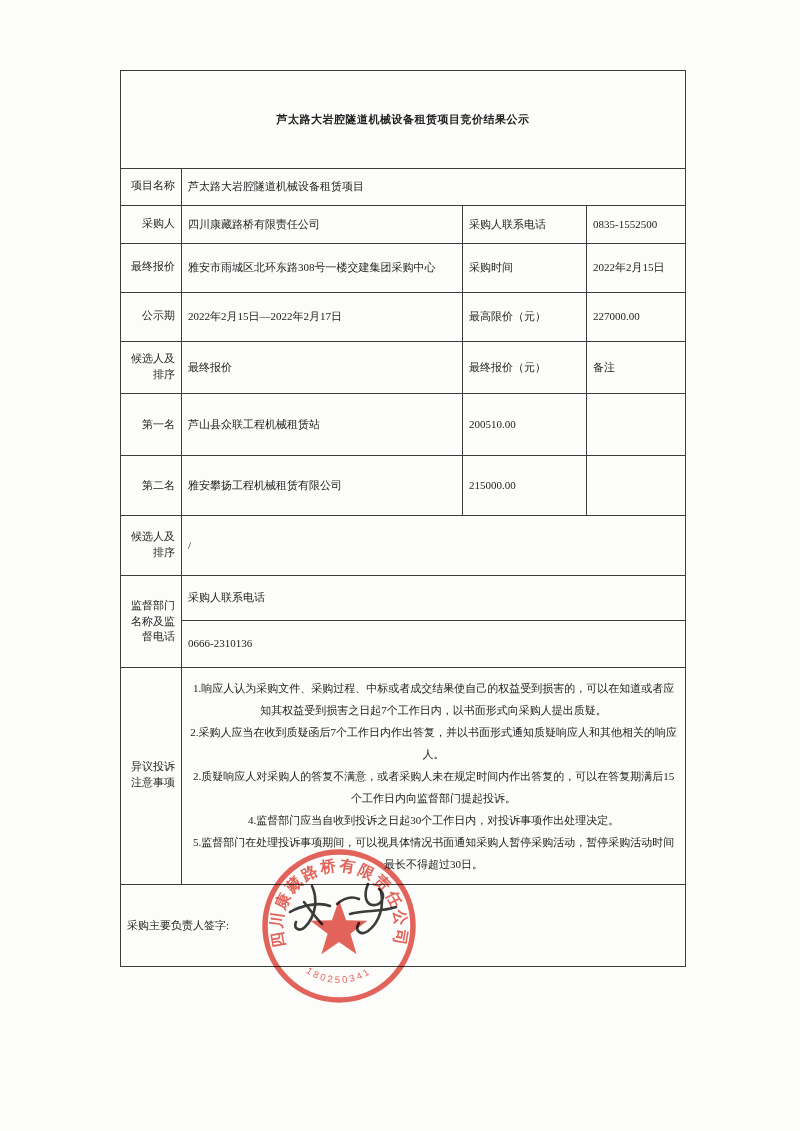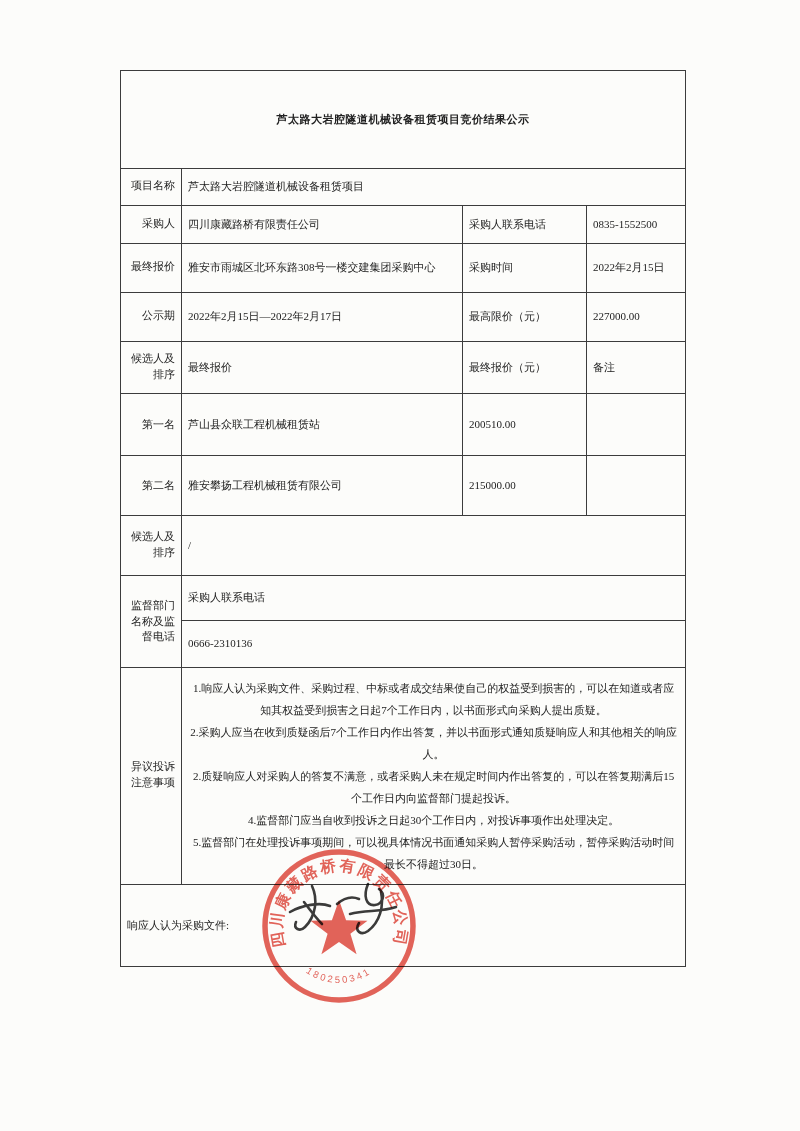--- a/index.html
+++ b/index.html
@@ -147,21 +147,21 @@
         <div class="item">1.响应人认为采购文件、采购过程、中标或者成交结果使自己的权益受到损害的，可以在知道或者应知其权益受到损害之日起7个工作日内，以书面形式向采购人提出质疑。</div>
         <div class="item">2.采购人应当在收到质疑函后7个工作日内作出答复，并以书面形式通知质疑响应人和其他相关的响应人。</div>
         <div class="item">2.质疑响应人对采购人的答复不满意，或者采购人未在规定时间内作出答复的，可以在答复期满后15个工作日内向监督部门提起投诉。</div>
         <div class="item">4.监督部门应当自收到投诉之日起30个工作日内，对投诉事项作出处理决定。</div>
         <div class="item">5.监督部门在处理投诉事项期间，可以视具体情况书面通知采购人暂停采购活动，暂停采购活动时间最长不得超过30日。</div>
       </td>
     </tr>
 
     <tr style="height:82px">
       <td colspan="4" class="sign-row">
-        <span>响应人认为采购文件:</span>
+        <span>采购主要负责人签字:</span>
       </td>
     </tr>
   </tbody>
     </table>
 
   <svg class="seal" viewBox="0 0 170 170">
     <circle cx="85" cy="85" r="74" fill="none" stroke="#e2574d" stroke-width="5.5"></circle>
     <polygon points="85,59 92.1,79.3 113.5,79.7 96.4,92.7 102.6,113.3 85,101 67.4,113.3 73.6,92.7 56.5,79.7 77.9,79.3" fill="#e2574d"></polygon>
     <defs>
       <path id="sealArcTop" d="M 31,105 A 57,57 0 1 1 139,105" fill="none"></path>

